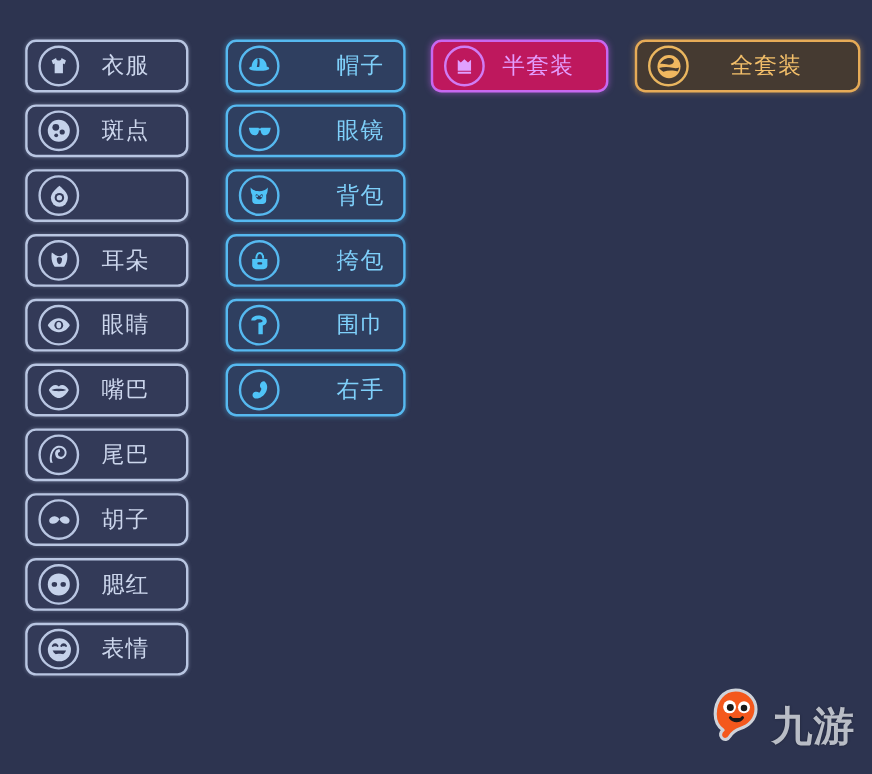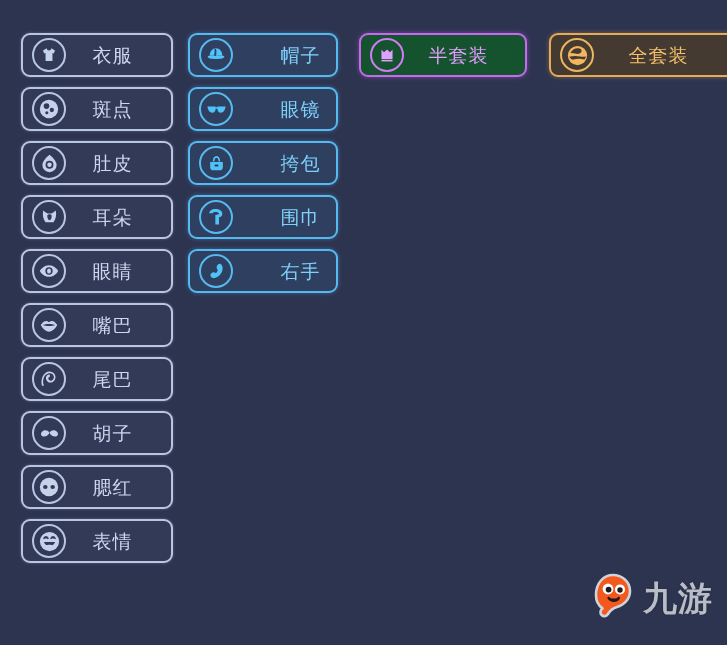--- a/index.html
+++ b/index.html
@@ -69,21 +69,21 @@
     text-align: center;
     font-size: 19px;
     letter-spacing: 1px;
     padding-right: 12px;
     line-height: 1;
     white-space: nowrap;
   }
 
   
   .t-body {
-    width: 152px;
+    width: 136px;
     background: #333a58;
     border-color: #b9c6e2;
     box-shadow: 0 0 3px rgba(185,198,226,.35);
     align-items: center;
   }
   .t-body .ico { border-color: #b9c6e2; }
   .t-body .lbl { color: #ccd6ec; }
   .t-body .ico svg { fill: #c5d2ea; }
 
   
@@ -93,22 +93,22 @@
     border-color: #56b9f0;
     box-shadow: 0 0 4px rgba(86,185,240,.4);
     gap: 44px;
   }
   .t-acc .ico { border-color: #56b9f0; }
   .t-acc .lbl { color: #7fd0fa; }
   .t-acc .ico svg { fill: #4fc3f7; }
 
   
   .t-half {
-    width: 168px;
-    background: #14532d;
+    width: 148px;
+    background: #be185d;
     border-color: #c768f0;
     box-shadow: 0 0 5px rgba(199,104,240,.45);
   }
   .t-half .ico { border-color: #d07cf5; }
   .t-half .lbl { color: #e39dff; }
   .t-half .ico svg { fill: #e0a0ff; }
 
   
   .t-full {
     width: 188px;
@@ -119,21 +119,21 @@
   .t-full .ico { border-color: #eab65f; }
   .t-full .lbl { color: #f3bf6a; }
   .t-full .ico svg { fill: #f0b75f; }
 
   
   .watermark {
     position: absolute;
     right: 14px;
     bottom: 22px;
     display: flex;
-    align-items: center;
+    align-items: flex-end;
     gap: 6px;
   }
   .wm-text {
     font-size: 34px;
     font-weight: bold;
     color: #b9bdc6;
     letter-spacing: 1px;
     line-height: 1;
     text-shadow: 0 0 2px rgba(0,0,0,.35);
   }
@@ -167,21 +167,20 @@
     </div>
 
     <div class="btn t-body">
       <span class="ico">
         <svg width="19" height="19" viewBox="0 0 24 24">
             <path d="M12 1 C18 6 21 10 21 14 A9 9 0 0 1 3 14 C3 10 6 6 12 1 Z"></path>
             <circle cx="12" cy="13.5" r="5" fill="#333a58"></circle>
             <circle cx="12" cy="13.5" r="2.8"></circle>
           </svg>
       </span>
-      <span class="lbl">肚皮</span>
     </div>
 
     <div class="btn t-body">
       <span class="ico">
         <svg width="19" height="19" viewBox="0 0 24 24">
             <path d="M4 3 C3 9 4 14 7 18 L17 18 C20 14 21 9 20 3 C17 5 15.5 7 12 7 C8.5 7 7 5 4 3 Z"></path>
             <path d="M9.2 10 C9.2 7.4 14.8 7.4 14.8 10 C14.8 13 13.4 15.4 12 15.4 C10.6 15.4 9.2 13 9.2 10 Z" fill="#333a58"></path>
           </svg>
       </span>
       <span class="lbl">耳朵</span>
@@ -273,20 +272,31 @@
       <span class="ico">
         <svg width="21" height="21" viewBox="0 0 24 24">
             <path d="M1.6 8.6 L10.4 8.6 C11 8.6 11.2 9 11.2 9.6 C11.2 13.4 10 15.6 7 15.6 C4 15.6 2.6 13 2 10.4 C1.8 9.6 1.6 9 1.6 8.6 Z"></path>
             <path d="M22.4 8.6 L13.6 8.6 C13 8.6 12.8 9 12.8 9.6 C12.8 13.4 14 15.6 17 15.6 C20 15.6 21.4 13 22 10.4 C22.2 9.6 22.4 9 22.4 8.6 Z"></path>
             <rect x="10.8" y="9.2" width="2.4" height="1.8"></rect>
           </svg>
       </span>
       <span class="lbl">眼镜</span>
     </div>
 
+    <div class="btn t-acc">
+      <span class="ico">
+        <svg width="20" height="20" viewBox="0 0 24 24">
+            <path d="M3.4 4 C3.4 8 4 10 5 11.4 L5 17 C5 19 6.6 20.4 8.6 20.4 L15.4 20.4 C17.4 20.4 19 19 19 17 L19 11.4 C20 10 20.6 8 20.6 4 C18.4 6.6 16 7.6 12 7.6 C8 7.6 5.6 6.6 3.4 4 Z"></path>
+            <path d="M8.4 12 C8.4 11 9.4 10.4 10.2 11 L12 12.4 L13.8 11 C14.6 10.4 15.6 11 15.6 12 C15.6 14.2 14 16 12 16 C10 16 8.4 14.2 8.4 12 Z" fill="#2f3f60"></path>
+            <circle cx="9.8" cy="12.6" r="1"></circle>
+            <circle cx="14.2" cy="12.6" r="1"></circle>
+          </svg>
+      </span>
+      <span class="lbl">背包</span>
+    </div>
 
     <div class="btn t-acc">
       <span class="ico">
         <svg width="19" height="19" viewBox="0 0 24 24">
             <path d="M7.6 9.4 C7.6 5.6 9.4 3 12 3 C14.6 3 16.4 5.6 16.4 9.4" stroke="currentColor" fill="none"></path>
             <path d="M12 2.4 C14.8 2.4 16.8 5.2 16.8 9.6 L14.6 9.6 C14.6 6.4 13.6 4.6 12 4.6 C10.4 4.6 9.4 6.4 9.4 9.6 L7.2 9.6 C7.2 5.2 9.2 2.4 12 2.4 Z"></path>
             <path d="M4 10 L20 10 L20 16.6 C20 19 18.4 20.6 16 20.6 L8 20.6 C5.6 20.6 4 19 4 16.6 Z"></path>
             <rect x="9.4" y="13.4" width="5.2" height="2.4" rx="1.2" fill="#2f3f60"></rect>
           </svg>
       </span>

